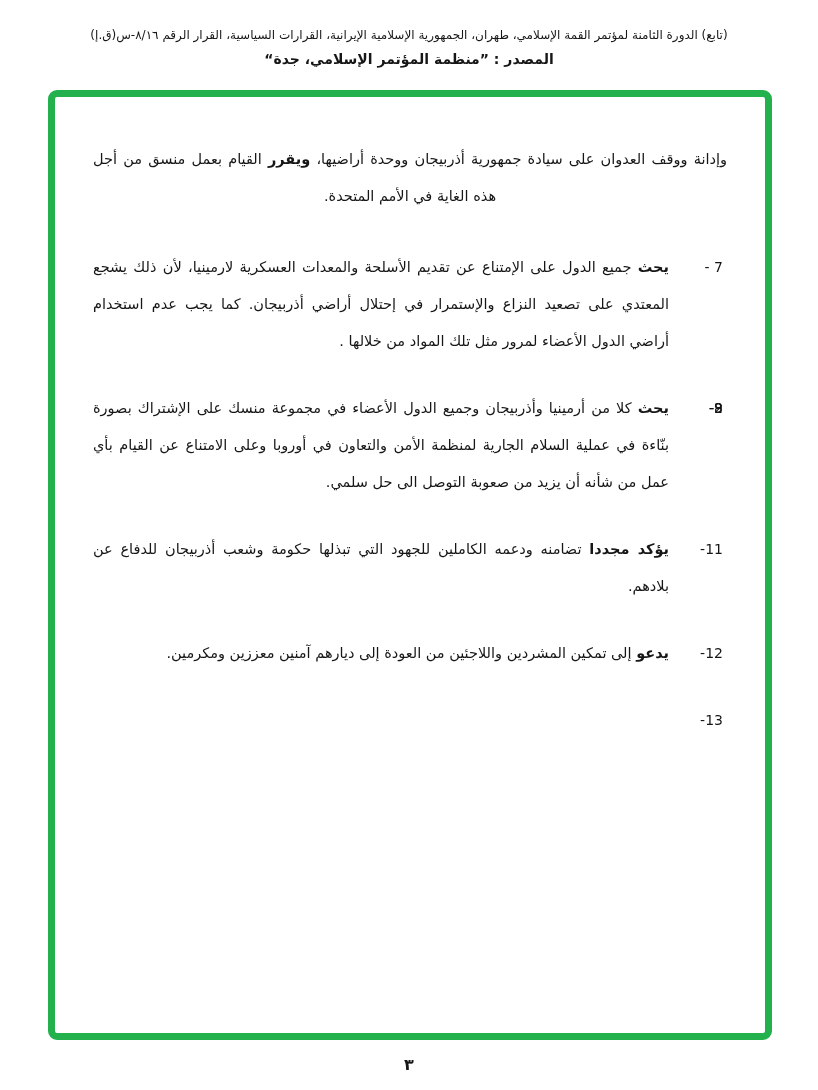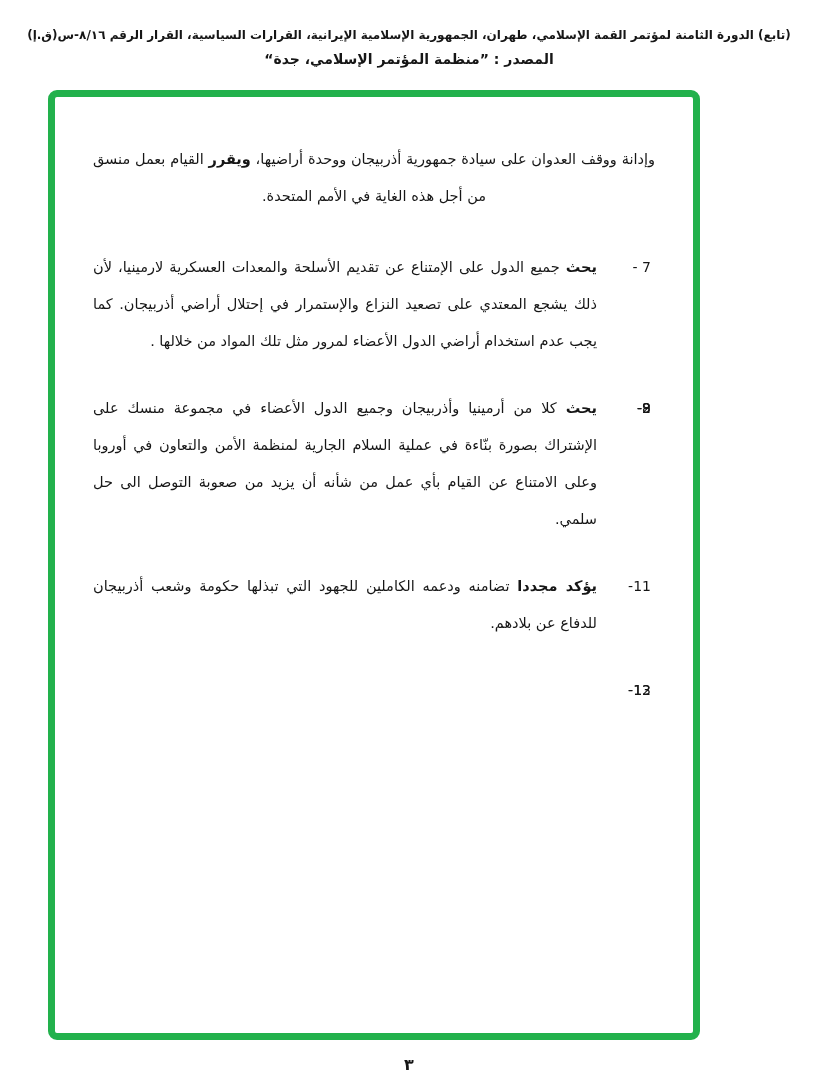--- a/index.html
+++ b/index.html
@@ -11,33 +11,33 @@
     color: #161616;
   }
   .doc-header {
     position: absolute;
     top: 28px; left: 0; right: 0;
     text-align: center;
     direction: rtl;
   }
   .doc-header .h1 {
     font-size: 12px;
-    font-weight: bold;
+    font-weight: normal;
     white-space: nowrap;
     letter-spacing: 0;
   }
   .doc-header .h2 {
     font-size: 14px;
     font-weight: bold;
     margin-top: 9px;
   }
   .frame {
     position: absolute;
     left: 48px; top: 90px;
-    width: 652px; height: 950px;
+    width: 724px; height: 950px;
     box-sizing: border-box;
     border: 7px solid #22b14c;
     border-radius: 9px;
     padding: 44px 38px 0 38px;
     overflow: hidden;
   }
   .content { direction: rtl; }
   .para {
     position: relative;
     padding-right: 58px;
@@ -77,20 +77,20 @@
   </div>
 
   <div class="frame" style="border-color: rgb(34, 177, 76);">
     <div class="content">
         <div class="para cont"><span class="ptext"><span>وإدانة ووقف العدوان على سيادة جمهورية أذربيجان ووحدة أراضيها، </span><span class="lead">ويقرر</span><span> القيام بعمل منسق من أجل هذه الغاية في الأمم المتحدة.</span></span></div>
         <div class="para"><span class="num">7 -</span><span class="ptext"><span class="lead">يحث</span><span> جميع الدول على الإمتناع عن تقديم الأسلحة والمعدات العسكرية لارمينيا، لأن ذلك يشجع المعتدي على تصعيد النزاع والإستمرار في إحتلال أراضي أذربيجان. كما يجب عدم استخدام أراضي الدول الأعضاء لمرور مثل تلك المواد من خلالها .</span></span></div>
         <div class="para"><span class="num">8-</span></div>
         <div class="para"><span class="num">9-</span></div>
         <div class="para"><span class="num">2-</span><span class="ptext"><span class="lead">يحث</span><span> كلا من أرمينيا وأذربيجان وجميع الدول الأعضاء في مجموعة منسك على الإشتراك بصورة بنّاءة في عملية السلام الجارية لمنظمة الأمن والتعاون في أوروبا وعلى الامتناع عن القيام بأي عمل من شأنه أن يزيد من صعوبة التوصل الى حل سلمي.</span></span></div>
         <div class="para"><span class="num">11-</span><span class="ptext"><span class="lead">يؤكد مجددا</span><span> تضامنه ودعمه الكاملين للجهود التي تبذلها حكومة وشعب أذربيجان للدفاع عن بلادهم.</span></span></div>
-        <div class="para"><span class="num">12-</span></div>
+        <div class="para"><span class="num">12-</span><span class="ptext"><span class="lead">يدعو</span><span> إلى تمكين المشردين واللاجئين من العودة إلى ديارهم آمنين معززين ومكرمين.</span></span></div>
         <div class="para"><span class="num">13-</span></div>
       </div>
   </div>
 
   <div class="page-num">٣</div>
 
 </div>
 
 </body></html>

